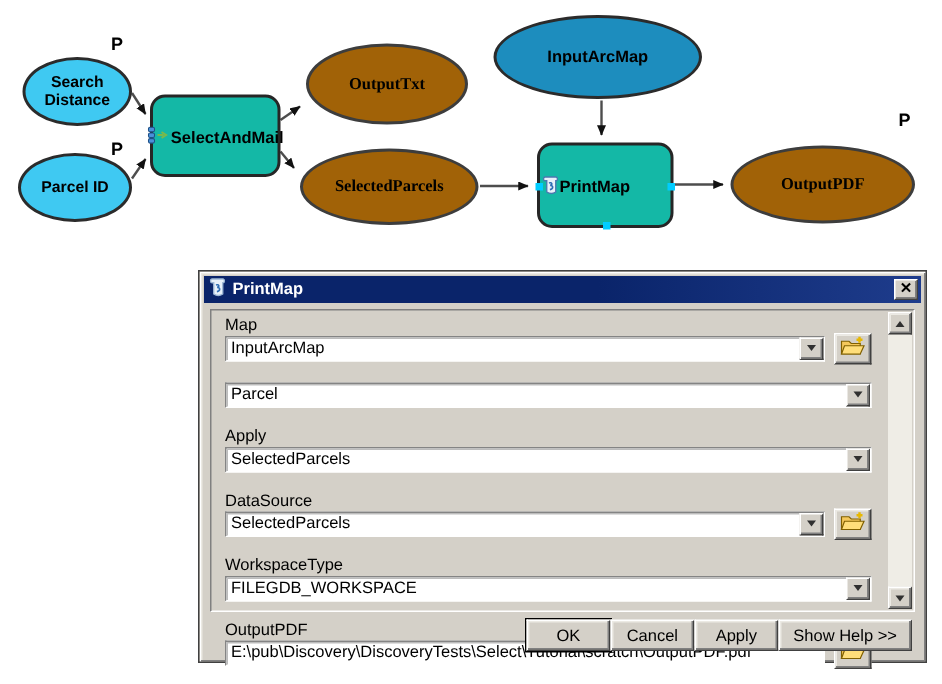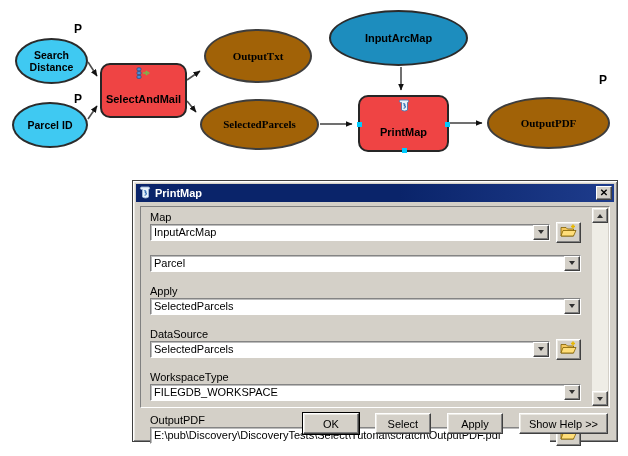--- a/index.html
+++ b/index.html
@@ -8,22 +8,22 @@
 
   
   .diagram{position:absolute;inset:0;}
   .edges{position:absolute;left:0;top:0;pointer-events:none;}
   .node{position:absolute;display:flex;align-items:center;justify-content:center;
         text-align:center;font-weight:bold;font-size:11px;color:#000;box-sizing:border-box;}
   .ellipse{border-radius:50%;border:2px solid #2b2b2b;}
   .cyan{background:#3FC9F2;}
   .blue{background:#1D8DBE;}
   .green{background:#a16207;border-color:#3d3d3d;font-family:Liberation Serif, serif;}
-  .toolbox{background:#ef4444;border:2px solid #262626;border-radius:10px;
-           flex-direction:column;justify-content:center;padding-top:2px;}
+  .toolbox{background:#14b8a6;border:2px solid #262626;border-radius:10px;
+           flex-direction:row;justify-content:center;padding-top:2px;}
   .toolbox .tool-label{flex:1;display:flex;align-items:center;}
   .node-label{line-height:1.15;padding:0 6px;}
   .p-mark{position:absolute;font-weight:bold;font-size:12px;color:#000;}
   .handle{position:absolute;width:5px;height:5px;background:#00CCFF;}
 
   
   .dialog{position:absolute;left:132px;top:180px;width:486px;height:262px;
           background:#D4D0C8;border:1px solid #404040;box-sizing:border-box;
           box-shadow:inset 1px 1px 0 #FFFFFF,inset -1px -1px 0 #808080,inset 2px 2px 0 #ECEAE4;
           font-size:11px;color:#000;}
@@ -62,21 +62,21 @@
               display:flex;align-items:center;justify-content:center;padding:0;}
 
   .scrollbar{position:absolute;top:1px;right:1px;bottom:1px;width:16px;background:#EFEDE6;}
   .sb-btn{position:absolute;left:0;width:16px;height:15px;background:#D4D0C8;border:1px solid;
           border-color:#fff #404040 #404040 #fff;
           box-shadow:inset -1px -1px 0 #808080,inset 1px 1px 0 #ECEAE4;
           display:flex;align-items:center;justify-content:center;box-sizing:border-box;padding:0;}
   .sb-up{top:0;}
   .sb-down{bottom:0;}
 
-  .buttons{position:absolute;right:9px;bottom:7px;display:flex;gap:16px;justify-content:flex-end;}
+  .buttons{position:absolute;right:9px;bottom:7px;display:flex;justify-content:flex-end;}
   .btn{min-width:56px;height:21px;background:#D4D0C8;border:1px solid;
        border-color:#fff #404040 #404040 #fff;
        box-shadow:inset -1px -1px 0 #808080,inset 1px 1px 0 #ECEAE4;
        display:flex;align-items:center;justify-content:center;font-size:11px;
        font-family:"Liberation Sans",sans-serif;padding:0 9px;cursor:default;}
   .btn-default{box-shadow:0 0 0 1px #000,inset -1px -1px 0 #808080,inset 1px 1px 0 #ECEAE4;}
 </style>
 </head>
 <body>
 
@@ -270,19 +270,19 @@
             <span class="tri-up"></span>
           </button>
         <button class="sb-btn sb-down">
             <span class="tri-down"></span>
           </button>
       </div>
     </div>
 
     <div class="buttons">
       <button class="btn btn-default">OK</button>
-      <button class="btn">Select</button>
+      <button class="btn">Cancel</button>
       <button class="btn">Apply</button>
       <button class="btn">Show Help &gt;&gt;</button>
     </div>
 
   </div>
 </div>
 
 </body></html>

